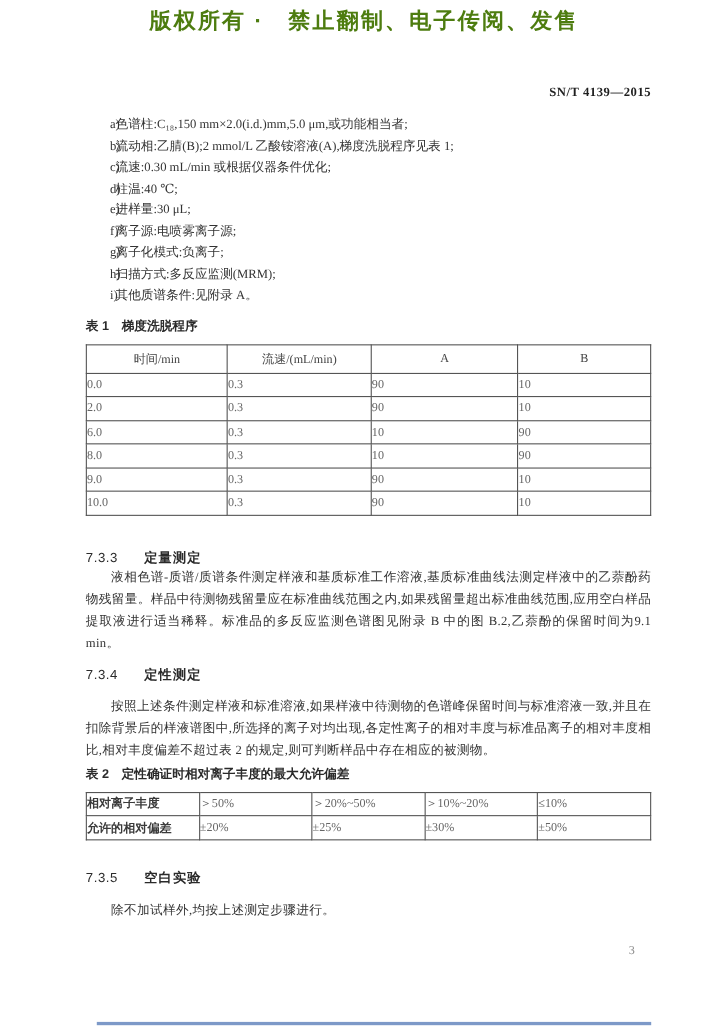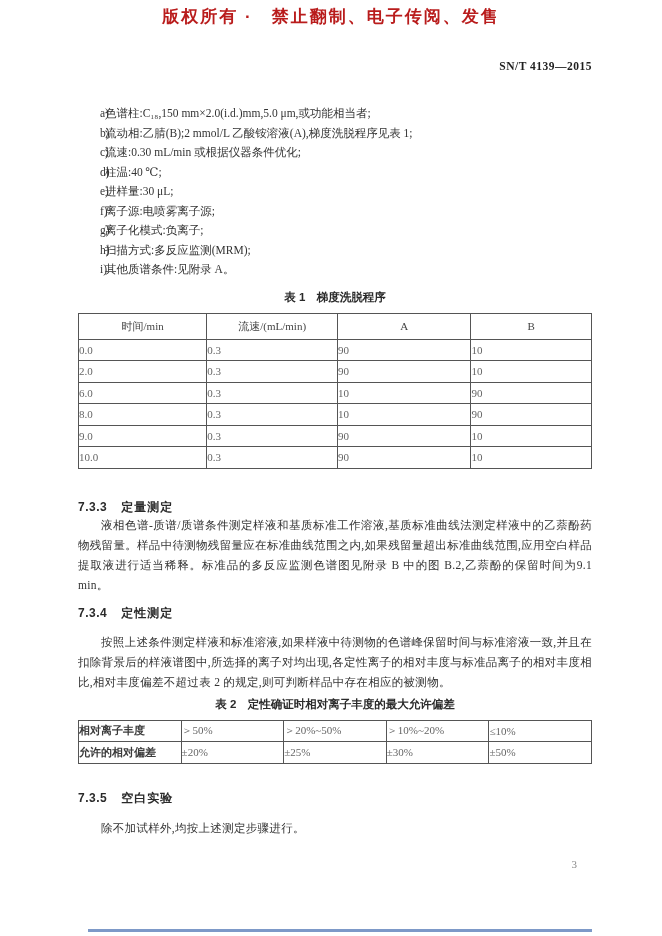--- a/index.html
+++ b/index.html
@@ -10,59 +10,59 @@
     font-family: "Liberation Serif", "DejaVu Serif", serif;
     color: #333333;
     overflow: hidden;
   }
   .banner {
     position: absolute;
     top: 5px; left: 0; width: 662px;
     text-align: center;
     font-family: "Liberation Sans", "DejaVu Sans", sans-serif;
     font-weight: bold;
-    font-size: 17px;
+    font-size: 20px;
     letter-spacing: 2px;
-    color: #b91c1c;
+    color: #4d7c0f;
   }
   .doc-number {
     position: absolute;
-    top: 60px; right: 70px;
+    top: 78px; right: 70px;
     font-weight: bold;
     font-size: 11.5px;
     letter-spacing: 0.5px;
     color: #1f1f1f;
   }
   .content {
     position: absolute;
     top: 104px; left: 78px;
     width: 514px;
   }
   
   .cond-list { font-size: 11.5px; color: #333; }
   .cond-item { display: flex; height: 19.5px; line-height: 19.5px; }
   .cond-label { width: 27px; padding-left: 22px; flex: none; }
   .cond-text { flex: 1; }
   
   .tbl-caption {
     margin-top: 9px;
-    text-align: center;
+    text-align: left;
     font-family: "Liberation Sans", "DejaVu Sans", sans-serif;
     font-weight: bold;
     font-size: 11.5px;
     color: #2a2a2a;
     height: 17px; line-height: 17px;
   }
   .sec-heading {
     font-family: "Liberation Sans", "DejaVu Sans", sans-serif;
     font-size: 12px;
     color: #2a2a2a;
     height: 16px; line-height: 16px;
   }
-  .sec-num { font-weight: bold; margin-right: 14px; letter-spacing: 0.5px; }
+  .sec-num { font-weight: normal; margin-right: 24px; letter-spacing: 0.5px; }
   .sec-title { font-weight: bold; letter-spacing: 1px; }
   
   table {
     width: 100%;
     border-collapse: collapse;
     table-layout: fixed;
   }
   .tbl { border: 1.5px solid #3c3c3c; margin-top: 7px; }
   .tbl td, .tbl th {
     border: 1px solid #555;

